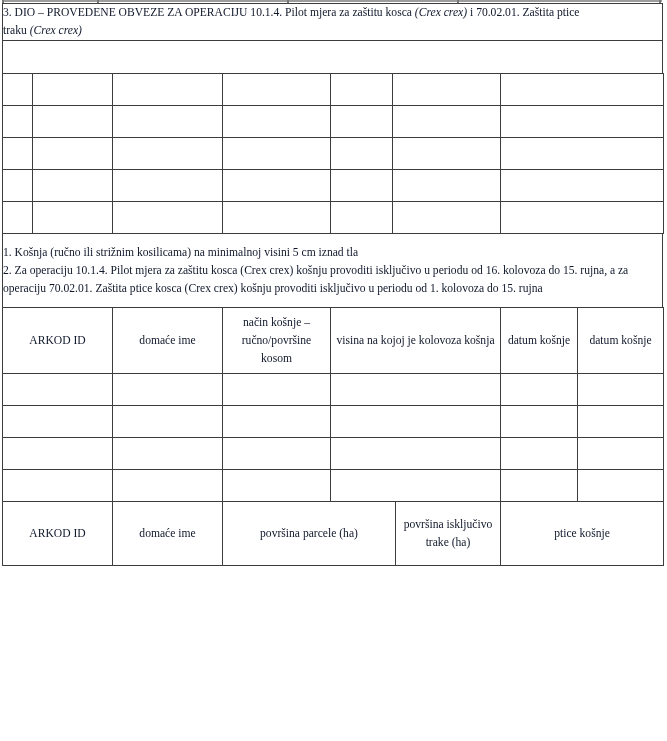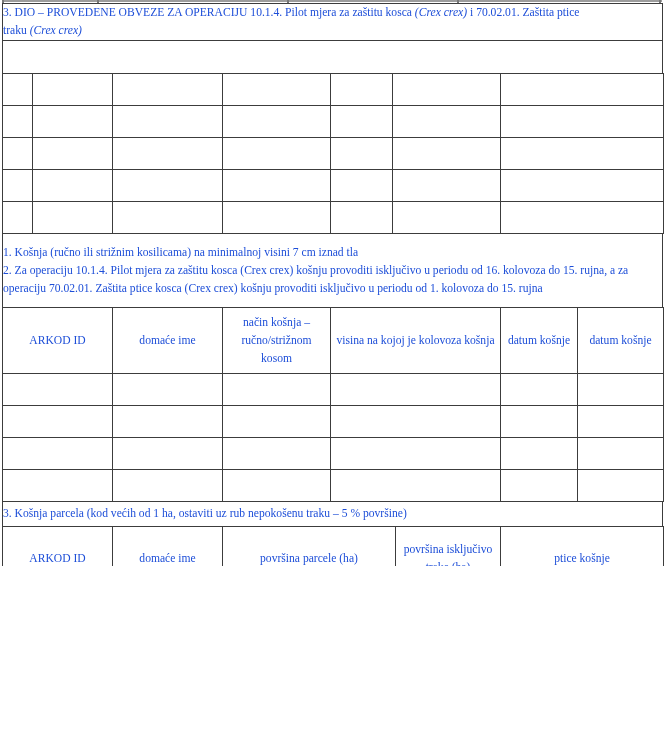--- a/index.html
+++ b/index.html
@@ -1,18 +1,18 @@
 <!DOCTYPE html>
 <html><head>
 <meta charset="utf-8">
 <style>
   html,body{margin:0;padding:0;background:#ffffff;}
   .page{
     position:relative;width:667px;height:566px;background:#ffffff;overflow:hidden;
-    font-family:"Liberation Serif","DejaVu Serif",serif;color:#1d4ed8;
+    font-family:"Liberation Serif","DejaVu Serif",serif;color:#0f172a;
   }
   .remnant{position:absolute;top:0;left:2px;width:660px;height:2px;background:#9d9d9d;}
   .tick{position:absolute;top:0;width:2px;height:4px;background:#787878;}
   .tk1{left:0;}.tk2{left:95px;}.tk3{left:285px;}.tk4{left:455px;}.tk5{left:657px;}
   .form{position:absolute;top:3px;left:2px;width:661px;}
   table.sect{border-collapse:collapse;table-layout:fixed;width:661px;}
   table.sect + table.sect{margin-top:-1px;}
   .sect td{border:1px solid #3c3c3c;padding:0;background:#ffffff;vertical-align:middle;}
   .txt{font-size:11.6px;line-height:18px;}
   .title-cell{vertical-align:top;padding:4px 6px 0 6px;height:36px;}
@@ -115,41 +115,41 @@
             <td></td>
             <td></td>
       </tr>
     </tbody>
       </table>
 
     <table class="sect">
       <tbody>
           <tr>
         <td class="notes-cell txt">
-          <div>1. Košnja (ručno ili strižnim kosilicama) na minimalnoj visini 7 cm iznad tla</div>
+          <div>1. Košnja (ručno ili strižnim kosilicama) na minimalnoj visini 5 cm iznad tla</div>
           <div>2. Za operaciju 10.1.4. Pilot mjera za zaštitu kosca (Crex crex) košnju provoditi isključivo u periodu od 16. kolovoza do 15. rujna, a za operaciju 70.02.01. Zaštita ptice kosca (Crex crex) košnju provoditi isključivo u periodu od 1. kolovoza do 15. rujna</div>
         </td>
       </tr>
     </tbody>
       </table>
 
     <table class="sect">
       <colgroup>
         <col style="width:110px">
           <col style="width:110px">
           <col style="width:108px">
           <col style="width:170px">
           <col style="width:77px">
           <col style="width:86px">
       </colgroup>
       <tbody>
           <tr class="hdr hdrB txt">
         <td>ARKOD ID</td>
         <td>domaće ime</td>
-        <td>način košnja – ručno/strižnom kosom</td>
+        <td>način košnje – ručno/površine kosom</td>
         <td>visina na kojoj je kolovoza košnja</td>
         <td>datum košnje</td>
         <td>datum košnje</td>
       </tr>
       <tr class="rowB">
         <td></td>
             <td></td>
             <td></td>
             <td></td>
             <td></td>
@@ -175,27 +175,20 @@
         <td></td>
             <td></td>
             <td></td>
             <td></td>
             <td></td>
             <td></td>
       </tr>
     </tbody>
       </table>
 
-    <table class="sect">
-      <tbody>
-          <tr>
-        <td class="sec3-cell txt">3. Košnja parcela (kod većih od 1 ha, ostaviti uz rub nepokošenu traku – 5 % površine)</td>
-      </tr>
-    </tbody>
-      </table>
 
     <table class="sect">
       <colgroup>
         <col style="width:110px">
           <col style="width:110px">
           <col style="width:173px">
           <col style="width:105px">
           <col style="width:163px">
       </colgroup>
       <tbody>

